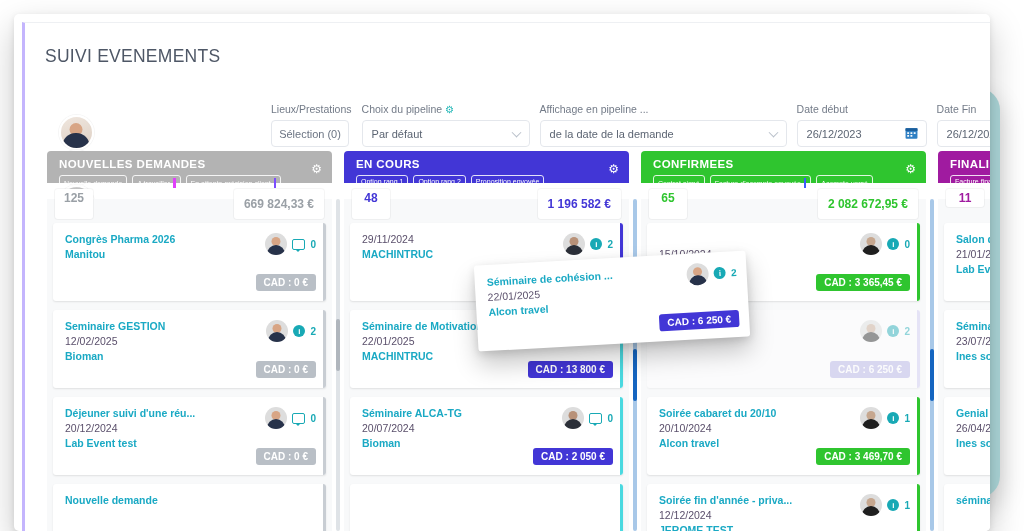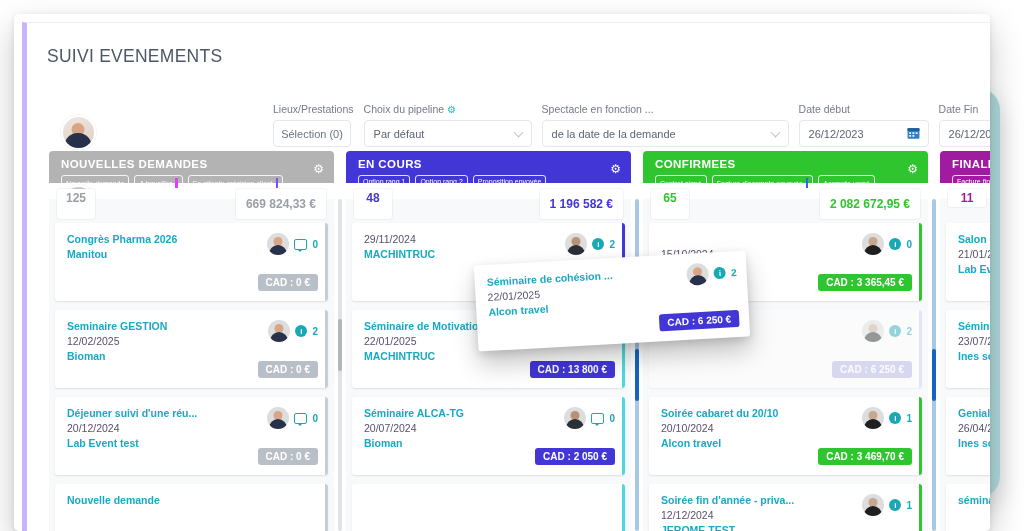--- a/index.html
+++ b/index.html
@@ -29,21 +29,21 @@
     background: #ffffff;
     border-radius: 5px;
     box-shadow: 0 14px 34px rgba(0,0,0,0.22), 0 2px 6px rgba(0,0,0,0.10);
     overflow: hidden;
   }
   .page-inner {
     position: absolute;
     left: 8px; top: 8px; right: 0px; bottom: 0;
     background: #fff;
     border-top: 1px solid #eef0f3;
-    border-left: 5px solid #c4b5fd;
+    border-left: 3px solid #c4b5fd;
   }
 
   .page-title {
     position: absolute;
     left: 20px; top: 22px;
     font-size: 19px;
     letter-spacing: .3px;
     color: #4e5766;
     font-weight: 400;
     font-family: "Liberation Sans", sans-serif;
@@ -215,21 +215,21 @@
             </div>
           </div>
           <div class="filt">
             <div class="filt-label">Choix du pipeline<span class="gear-teal">⚙</span></div>
             <div class="filt-box w-pipe">
               <span>Par défaut</span>
               <span class="caret"></span>
             </div>
           </div>
           <div class="filt">
-            <div class="filt-label">Spectacle en fonction ...</div>
+            <div class="filt-label">Affichage en pipeline ...</div>
             <div class="filt-box w-aff">
               <span>de la date de la demande</span>
               <span class="caret"></span>
             </div>
           </div>
           <div class="filt">
             <div class="filt-label">Date début</div>
             <div class="filt-box w-date">
               <span>26/12/2023</span>
               <span class="cal-ico"><svg width="13" height="13" viewBox="0 0 14 14">

